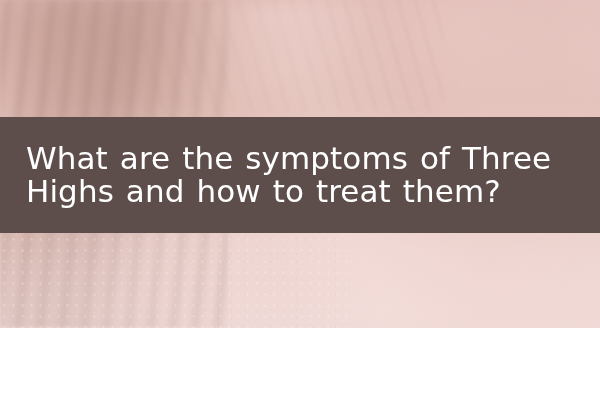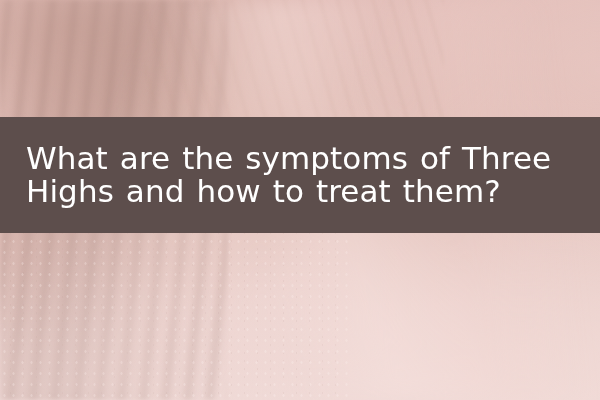--- a/index.html
+++ b/index.html
@@ -4,21 +4,21 @@
 <style>
   html, body {
     margin: 0;
     padding: 0;
     background: #ffffff;
   }
 
   #stage {
     position: relative;
     width: 600px;
-    height: 400px;
+    height: 328px;
     overflow: hidden;
     font-family: "DejaVu Sans", sans-serif;
     background: #d9b4ae;
   }
 
   
   .bg-photo {
     position: absolute;
     inset: 0;
     overflow: hidden;

